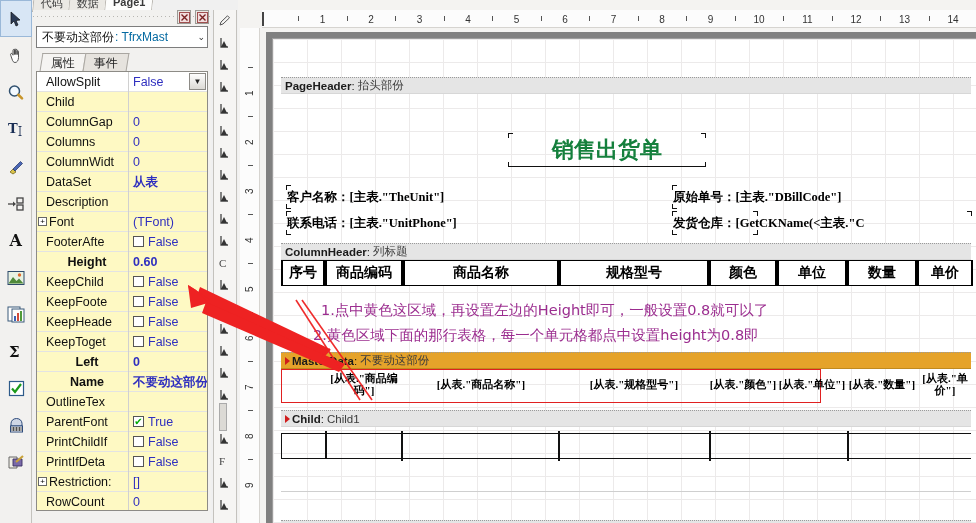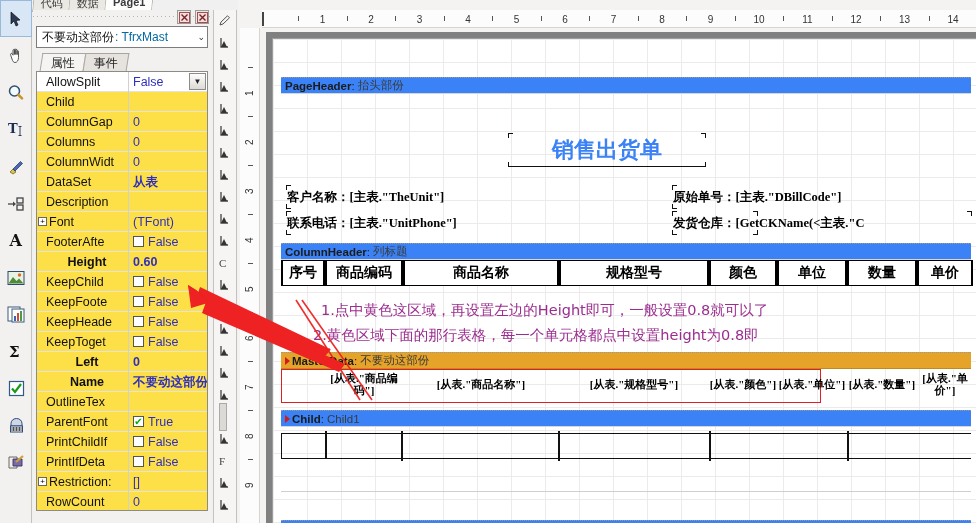--- a/index.html
+++ b/index.html
@@ -103,21 +103,21 @@
     transform: skewX(-9deg);
     color: #222;
   }
   .ptab span { display:inline-block; transform: skewX(9deg); }
   .ptab.active { background: #f5f4f2; }
 
   #proplist {
     margin: 0 3px 0 3px;
     border: 1px solid #8d8b86;
     border-top: 1px solid #8d8b86;
-    background: #fde047;
+    background: #fef9c3;
     height: 440px;
     overflow: hidden;
     position: relative;
   }
   .prow {
     display: flex; height: 20px; align-items: center;
     border-bottom: 1px solid #e3e3e3;
     font-size: 12.5px;
   }
   .prow.sel { background: #ffffff; }
@@ -240,21 +240,21 @@
 
   .band {
     position: absolute;
     left: 8px; width: 690px;
   }
   .bandhdr {
     height: 17px;
     font-size: 11.5px;
     display: flex; align-items: center;
     padding-left: 4px;
-    background: #3b82f6;
+    background: #e5e5e5;
     border-top: 1px dotted #9a9a9a;
     border-bottom: 1px solid #d7d7d7;
   }
   .bandhdr.orange { background: #e5a32a; border-bottom: 1px solid #c08a1f; }
   .bandhdr .bname { font-weight: bold; color: #1b1b1b; }
   .bandhdr .bcolon { color: #1b1b1b; }
   .bandhdr .bdesc { color: #3b3b3b; margin-left: 3px; }
   .bandhdr .btri {
     width: 0; height: 0; border-left: 5px solid #d01c1c;
     border-top: 4px solid transparent; border-bottom: 4px solid transparent;
@@ -289,21 +289,21 @@
   .mk.br { right: -1px; bottom: -1px; }
   .mk.br::before { width: 5px; height: 1px; right: 0; bottom: 0; }
   .mk.br::after  { width: 1px; height: 5px; right: 0; bottom: 0; }
 
   .title1 {
     font-family: "Liberation Serif", "DejaVu Serif", serif;
     font-size: 25px; color: #2222cc; font-weight: normal;
   }
   .title2 {
     font-family: "Liberation Serif", "DejaVu Serif", serif;
-    font-size: 22px; color: #3b82f6; font-weight: bold;
+    font-size: 22px; color: #15803d; font-weight: bold;
   }
 
   .thcell {
     position: absolute; top: 0; height: 26px;
     border-left: 2px solid #000; border-right: 2px solid #000;
     border-top: 1px solid #000; border-bottom: 1px solid #000;
     display: flex; align-items: center; justify-content: center;
     font-family: "Liberation Serif","DejaVu Serif",serif;
     font-weight: bold; font-size: 14px; color: #000;
     background: #fff;

